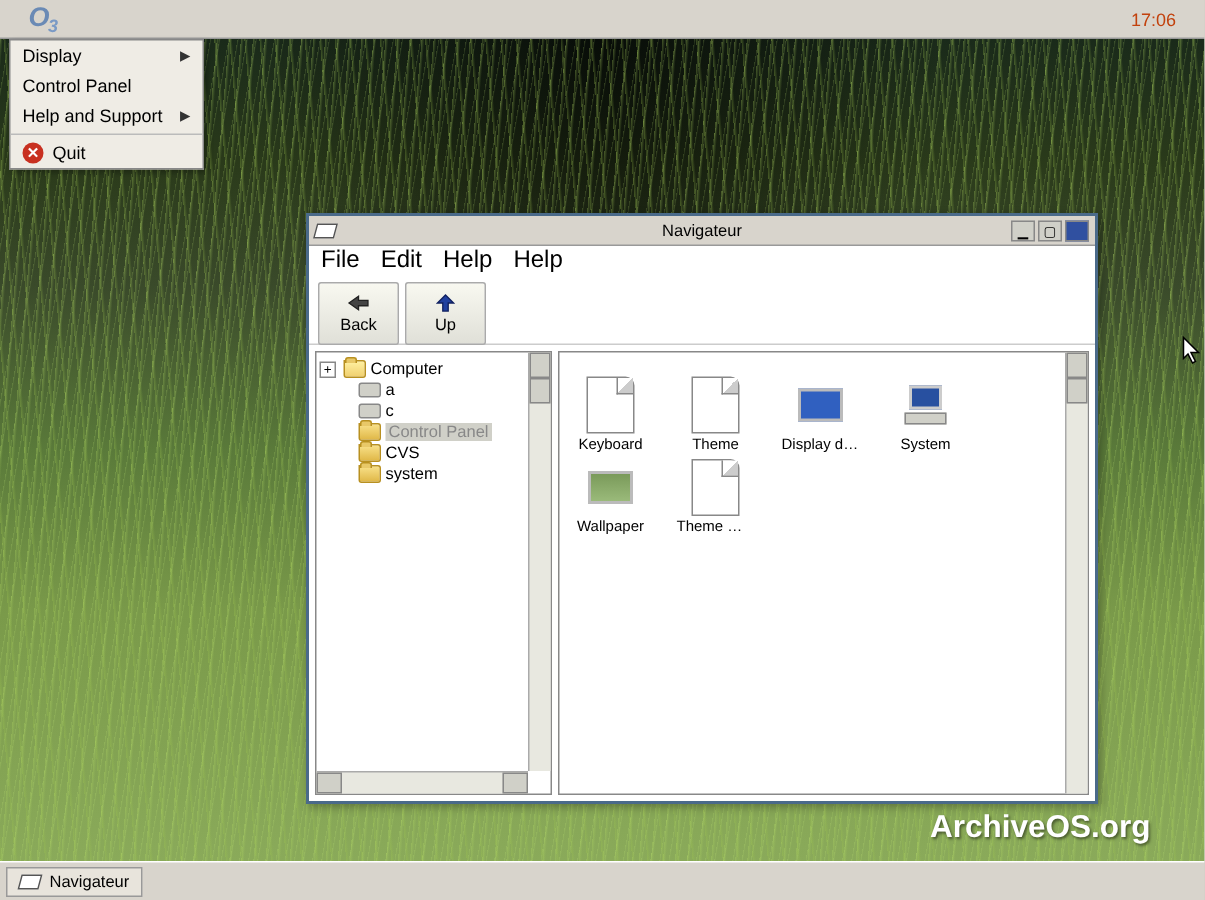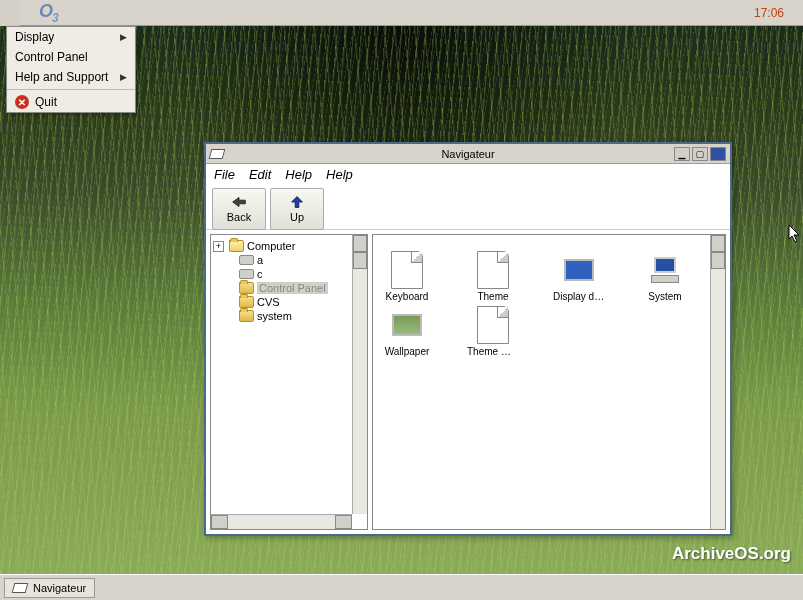--- a/index.html
+++ b/index.html
@@ -1,52 +1,52 @@
 <!DOCTYPE html>
 <html><head>
 <meta charset="utf-8">
 <style>
 * { box-sizing: border-box; margin: 0; padding: 0; font-family: Arial, sans-serif; }
 body { width: 803px; height: 600px; overflow: hidden; position: relative; background: #d4d0c8; }
 
 
-.top-panel { height: 26px; background: #d8d4cc; border-bottom: 1px solid #999; display: flex; align-items: center; padding: 0 19px; justify-content: space-between; margin-left: 20px; }
+.top-panel { height: 26px; background: #d8d4cc; border-bottom: 1px solid #999; display: flex; align-items: center; padding: 0 19px; justify-content: space-between; }
 .top-panel .logo { font-style: italic; font-weight: bold; color: #6a8ab5; font-size: 18px; letter-spacing: -1px; }
 .top-panel .logo sub { font-size: 12px; color: #7a9ac5; }
 .top-panel .clock { font-size: 12px; color: #c2410c; }
 
 
 .desktop { position: absolute; top: 26px; left: 0; right: 0; bottom: 26px; background: linear-gradient(to bottom, #1a2a1a 0%, #2a3a1a 15%, #3a4a2a 30%, #5a7a3a 50%, #7a9a4a 70%, #8aaa5a 100%); overflow: hidden; }
 .grass { position: absolute; inset: 0; background:
   repeating-linear-gradient(95deg, rgba(180,220,100,0.3) 0px, transparent 2px, transparent 8px),
   repeating-linear-gradient(85deg, rgba(160,200,80,0.3) 0px, transparent 2px, transparent 10px),
   repeating-linear-gradient(100deg, rgba(200,240,120,0.2) 0px, transparent 1px, transparent 6px),
   radial-gradient(ellipse at top, rgba(0,0,0,0.7) 0%, transparent 40%);
 }
-.watermark { position: absolute; right: 12px; bottom: 10px; color: #fff; font-weight: bold; font-size: 17px; text-shadow: 1px 1px 2px rgba(0,0,0,0.5); }
+.watermark { position: absolute; right: 36px; bottom: 10px; color: #fff; font-weight: bold; font-size: 21px; text-shadow: 1px 1px 2px rgba(0,0,0,0.5); }
 
 
 .start-menu { position: absolute; top: 26px; left: 6px; width: 130px; background: #efece5; border: 1px solid #888; box-shadow: 2px 2px 4px rgba(0,0,0,0.3); z-index: 100; }
 .start-menu .item { padding: 3px 8px; font-size: 12px; display: flex; justify-content: space-between; align-items: center; cursor: default; }
 .start-menu .arrow { font-size: 9px; color: #333; }
 .start-menu hr { border: none; border-top: 1px solid #bbb; margin: 2px 0; }
 .start-menu .quit { display: flex; align-items: center; gap: 6px; }
 .quit-icon { width: 14px; height: 14px; background: #c83020; border-radius: 50%; display: inline-flex; align-items: center; justify-content: center; color: #fff; font-size: 10px; font-weight: bold; }
 
 
 .window { position: absolute; top: 116px; left: 204px; width: 528px; height: 394px; background: #fff; border: 2px solid #4a6a8a; box-shadow: 2px 2px 6px rgba(0,0,0,0.3); }
 .titlebar { height: 20px; background: #d8d4cc; display: flex; align-items: center; justify-content: space-between; padding: 0 4px; border-bottom: 1px solid #999; }
 .titlebar .tb-left { display: flex; align-items: center; gap: 6px; }
 .titlebar .tb-icon { width: 14px; height: 10px; background: #fff; border: 1px solid #555; display: inline-block; position: relative; transform: skewX(-15deg); }
 .titlebar .title { font-size: 11px; flex: 1; text-align: center; position: absolute; left: 0; right: 0; pointer-events: none; }
 .titlebar .tb-right { display: flex; gap: 2px; position: relative; z-index: 2; }
 .tb-btn { width: 16px; height: 14px; background: #d0d0c8; border: 1px solid #888; font-size: 9px; display: flex; align-items: center; justify-content: center; cursor: pointer; }
 .tb-btn.close { background: #3050a0; }
 
-.menubar { height: 20px; display: flex; align-items: center; padding: 0 8px; gap: 14px; font-size: 13px; background: #fff; font-style: italic; }
+.menubar { height: 20px; display: flex; align-items: center; padding: 0 8px; gap: 14px; font-size: 16px; background: #fff; }
 .menubar span { cursor: default; }
 
 .toolbar { height: 46px; display: flex; align-items: flex-start; padding: 4px 6px; gap: 4px; border-bottom: 1px solid #ccc; background: #fff; }
 .tool-btn { width: 54px; height: 42px; border: 1px solid #aaa; background: linear-gradient(#f8f8f0, #e0e0d8); display: flex; flex-direction: column; align-items: center; justify-content: center; font-size: 11px; gap: 2px; cursor: pointer; border-radius: 2px; }
 .tool-btn svg { width: 18px; height: 14px; }
 
 .content { display: flex; height: calc(100% - 86px); background: #fff; }
 
 .tree-panel { width: 158px; border: 1px solid #888; margin: 4px; position: relative; }
 .tree-scroll { position: absolute; inset: 0 15px 15px 0; overflow: hidden; padding: 4px 2px; }
@@ -60,21 +60,21 @@
 .tree-item.root { padding-left: 0; }
 .tree-item.child { padding-left: 26px; }
 .tree-item .expand { width: 11px; height: 11px; border: 1px solid #888; display: inline-flex; align-items: center; justify-content: center; font-size: 9px; line-height: 1; margin-right: 2px; }
 .tree-item.selected span.label { background: #d0d0c8; color: #888; padding: 0 2px; }
 .folder-icon { width: 15px; height: 12px; background: linear-gradient(#f8e088, #e0b848); border: 1px solid #b89020; border-radius: 0 2px 2px 2px; position: relative; display: inline-block; }
 .folder-icon::before { content: ''; position: absolute; top: -3px; left: 0; width: 6px; height: 3px; background: #e8c868; border: 1px solid #b89020; border-bottom: none; border-radius: 2px 2px 0 0; }
 .folder-icon.open { background: linear-gradient(#fff0a0, #f0d070); }
 .drive-icon { width: 15px; height: 10px; background: #d0d0c8; border: 1px solid #888; border-radius: 2px; display: inline-block; }
 
 .icon-panel { flex: 1; border: 1px solid #888; margin: 4px 4px 4px 0; position: relative; }
-.icon-scroll { position: absolute; inset: 0 15px 0 0; padding: 16px 8px; display: flex; flex-wrap: wrap; gap: 4px 34px; align-content: flex-start; }
+.icon-scroll { position: absolute; inset: 0 15px 0 0; padding: 16px 8px; display: flex; flex-wrap: wrap; gap: 4px 18px; align-content: flex-start; }
 .icon-vscroll { position: absolute; right: 0; top: 0; bottom: 0; width: 15px; background: #e8e8e0; border-left: 1px solid #aaa; }
 .icon-vscroll::before, .icon-vscroll::after { content: ''; display: block; height: 15px; background: #d0d0c8; border: 1px solid #888; }
 
 .file-item { width: 52px; text-align: center; font-size: 10px; cursor: pointer; }
 .file-item .fname { margin-top: 2px; white-space: nowrap; overflow: hidden; text-overflow: ellipsis; }
 .file-icon { width: 32px; height: 38px; margin: 0 auto; position: relative; }
 .doc-icon { background: #fff; border: 1px solid #888; border-radius: 0 6px 0 0; }
 .doc-icon::after { content: ''; position: absolute; top: 0; right: 0; width: 10px; height: 10px; background: linear-gradient(135deg, #fff 50%, #ccc 50%); border-left: 1px solid #888; border-bottom: 1px solid #888; }
 .monitor-icon { display: flex; align-items: center; justify-content: center; }
 .monitor-icon .screen { width: 30px; height: 22px; background: #3060c0; border: 2px solid #bbb; }

